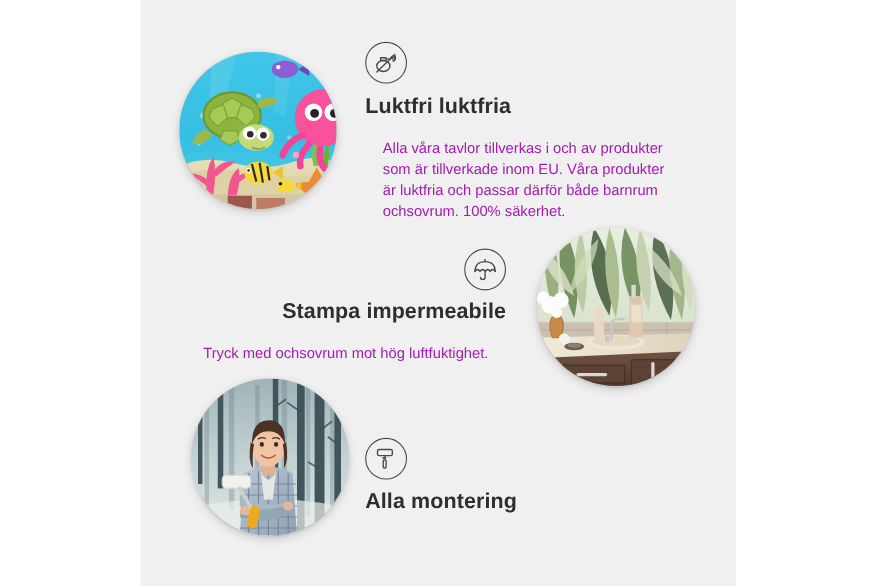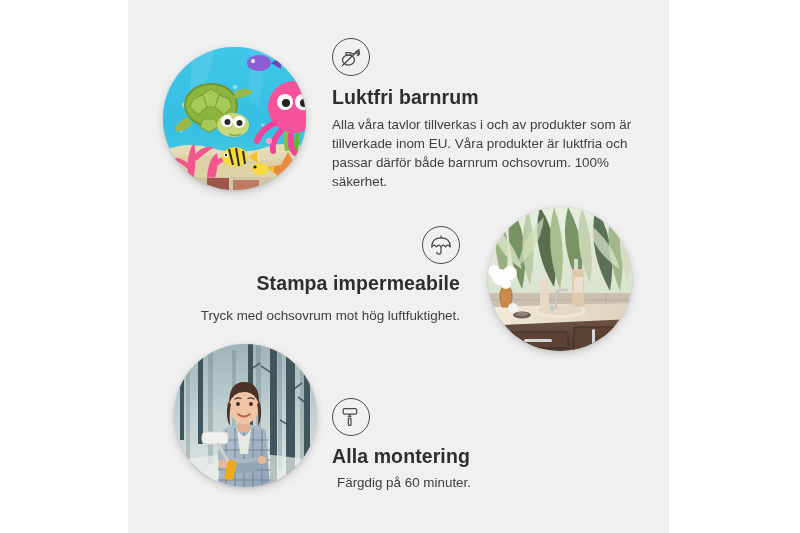--- a/index.html
+++ b/index.html
@@ -62,23 +62,23 @@
   .f-title {
     font-size: 19.5px;
     font-weight: bold;
     color: #2e2e2e;
     letter-spacing: 0.1px;
     margin: 0;
     line-height: 1.25;
   }
   .f-body {
     font-size: 13.4px;
-    color: #404040;
+    color: #a21caf;
     line-height: 1.42;
-    margin: 0;
+    margin: 16px;
   }
 
   
   #feature-odour { left: 332px; top: 38px; width: 300px; }
   #feature-odour .icon-wrap { margin-bottom: 9px; }
   #feature-odour .f-title { margin-bottom: 6px; }
   #photo-kids { left: 163px; top: 47px; width: 143px; height: 143px; }
 
   
   #feature-water { left: 160px; top: 226px; width: 300px; text-align: right; }
@@ -213,21 +213,21 @@
         <svg width="24" height="24" viewBox="0 0 24 24" fill="none" stroke="#4a4a4a" stroke-width="1.25" stroke-linecap="round" stroke-linejoin="round">
           <ellipse cx="9.5" cy="15" rx="6" ry="5"></ellipse>
           <path d="M7 10 h5 v-2.5 h-5 z"></path>
           <path d="M13 8.5 h3.2"></path>
           <path d="M16.2 8.5 a2 2 0 1 1 2 2"></path>
           <circle cx="19" cy="7.2" r="1.6"></circle>
           <path d="M3.5 20.5 L20 4.5"></path>
         </svg>
       </div>
     </div>
-    <p class="f-title">Luktfri barnrum</p>
+    <p class="f-title">Luktfri luktfria</p>
     <p class="f-body">Alla våra tavlor tillverkas i och av produkter som är tillverkade inom EU. Våra produkter är luktfria och passar därför både barnrum ochsovrum. 100% säkerhet.</p>
   </div>
 
   <div class="photo" id="photo-bath">
     <svg viewBox="0 0 144 144" preserveAspectRatio="xMidYMid slice">
       <defs>
         <linearGradient id="wallGrad" x1="0" y1="0" x2="0" y2="1">
           <stop offset="0%" stop-color="#e8eee0"></stop>
           <stop offset="100%" stop-color="#cfdcc2"></stop>
         </linearGradient>
@@ -412,15 +412,14 @@
       <div class="icon-circle">
         <svg width="24" height="24" viewBox="0 0 24 24" fill="none" stroke="#4a4a4a" stroke-width="1.25" stroke-linecap="round" stroke-linejoin="round">
           <rect x="4.2" y="3.6" width="13.5" height="5.6" rx="1.4"></rect>
           <path d="M11 9.2 v2.2 h-1.6"></path>
           <path d="M9.4 11.4 h2.4"></path>
           <rect x="9.4" y="13.2" width="2.6" height="7.2" rx="0.9"></rect>
         </svg>
       </div>
     </div>
     <p class="f-title">Alla montering</p>
-    <p class="f-body">Färgdig på 60 minuter.</p>
   </div>
 </div>
 
 </body></html>

